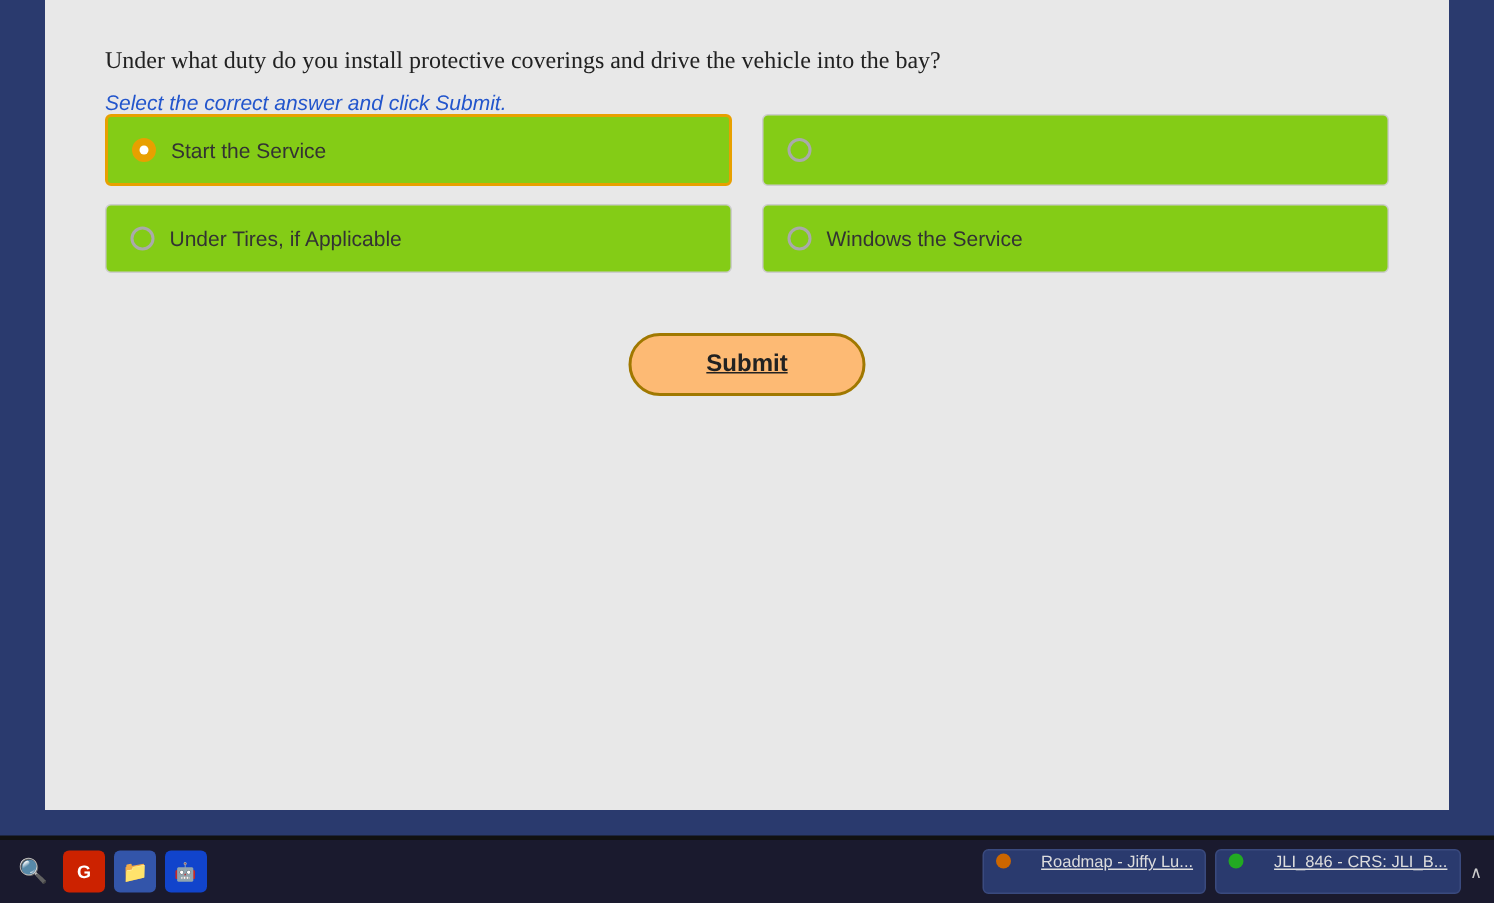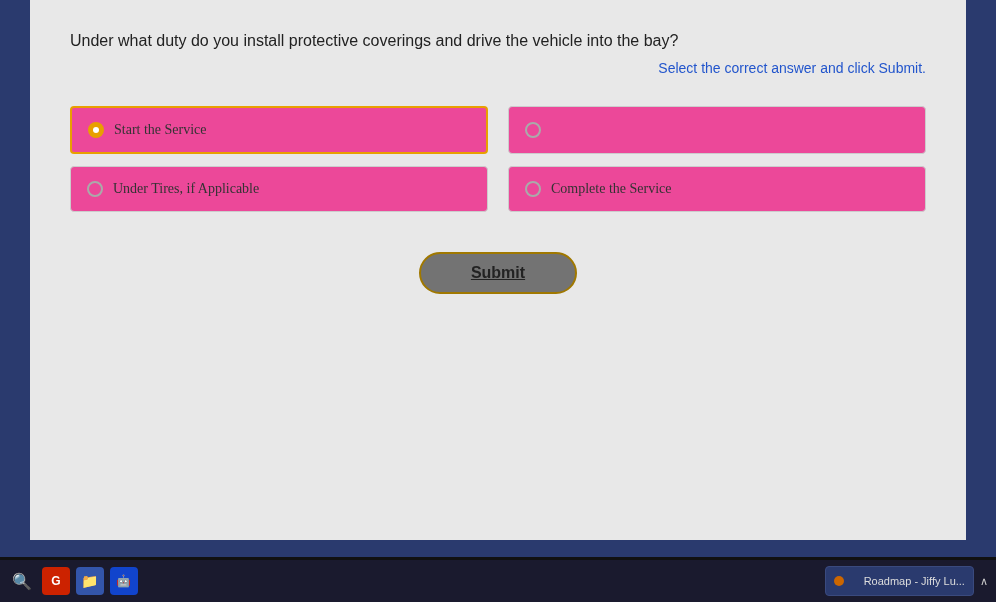--- a/index.html
+++ b/index.html
@@ -27,46 +27,45 @@
       height: 540px;
       background: #e8e8e8;
       padding: 30px 40px;
     }
 
     .question-text {
       font-size: 16px;
       color: #222;
       margin-bottom: 8px;
       line-height: 1.4;
+      font-family: Liberation Serif, serif;
     }
 
     .instruction-text {
       font-size: 14px;
       color: #2255cc;
-      margin-bottom: 30px;
-      text-align: right;
+      font-style: italic;
     }
 
     .options-grid {
       display: grid;
       grid-template-columns: 1fr 1fr;
       gap: 12px 20px;
       margin-bottom: 40px;
     }
 
     .option-box {
-      background: #ec4899;
+      background: #84cc16;
       border: 1px solid #ccc;
       border-radius: 4px;
       padding: 14px 16px;
       display: flex;
       align-items: center;
       gap: 10px;
       cursor: pointer;
-      font-family: Liberation Serif, serif;
     }
 
     .option-box.selected {
       border-color: #e8a000;
       border-width: 2px;
     }
 
     .radio-circle {
       width: 16px;
       height: 16px;
@@ -96,21 +95,21 @@
       color: #333;
     }
 
     .submit-area {
       display: flex;
       justify-content: center;
       margin-top: 20px;
     }
 
     .submit-btn {
-      background: #737373;
+      background: #fdba74;
       border: 2px solid #a07800;
       border-radius: 25px;
       padding: 10px 50px;
       font-size: 16px;
       font-weight: bold;
       color: #222;
       cursor: pointer;
       text-decoration: underline;
       text-align: right;
     }
@@ -161,29 +160,29 @@
       color: #fff;
       font-size: 12px;
     }
 
     .taskbar-divider {
       flex: 1;
     }
 
     .taskbar-app {
       display: flex;
-      align-items: center;
       background: #2a3a6e;
       border: 1px solid #3a4a7e;
       border-radius: 4px;
       padding: 2px 8px;
       gap: 20px;
       color: #ddd;
       font-size: 11px;
       height: 30px;
+      text-decoration: underline;
     }
 
     .taskbar-app .dot {
       width: 10px;
       height: 10px;
       border-radius: 50%;
       background: #cc6600;
     }
 
     .taskbar-app .dot.green {
@@ -229,21 +228,21 @@
     </div>
 
 
     <div class="option-box">
       <div class="radio-circle"></div>
       <span class="option-label">Under Tires, if Applicable</span>
     </div>
 
     <div class="option-box">
       <div class="radio-circle"></div>
-      <span class="option-label">Complete the Service</span>
+      <span class="option-label">Windows the Service</span>
     </div>
 
   </div>
 
   <div class="submit-area">
     <button class="submit-btn">Submit</button>
   </div>
 </div>
 
 <div class="taskbar">
@@ -252,17 +251,21 @@
   <div class="taskbar-icon folder">📁</div>
   <div class="taskbar-icon blue-robot">🤖</div>
 
   <div class="taskbar-divider"></div>
 
   <div class="taskbar-app">
     <div class="dot"></div>
     <span>Roadmap - Jiffy Lu...</span>
   </div>
 
+  <div class="taskbar-app">
+    <div class="dot green"></div>
+    <span>JLI_846 - CRS: JLI_B...</span>
+  </div>
 
   <div class="taskbar-system">
     <span>∧</span>
   </div>
 </div>
 
 </body></html>

